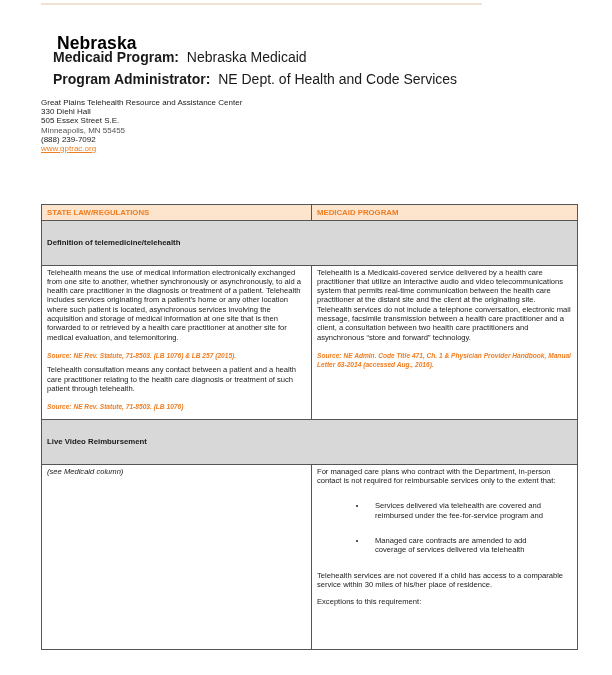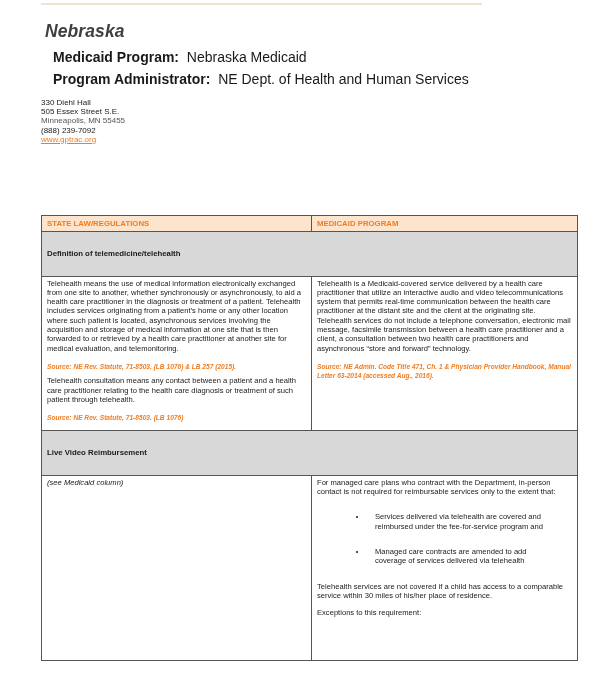--- a/index.html
+++ b/index.html
@@ -1,30 +1,30 @@
 <!DOCTYPE html>
 <html><head>
   <meta charset="utf-8">
   <style>
     html, body { margin: 0; padding: 0; background: #ffffff; }
     body { width: 612px; height: 675px; overflow: hidden; position: relative;
       font-family: "Liberation Sans", sans-serif; color: #1a1a1a; }
     .top-rule { position: absolute; left: 41px; top: 3px; width: 441px; height: 2px; background: #efe3d3; }
     .page { position: absolute; left: 41px; top: 0; width: 538px; }
-    h1 { position: absolute; left: 0; top: 17px; margin: 4px; font-size: 17.5px; font-weight: bold; color: #404040; letter-spacing: 0.1px; font-style: italic; }
+    h1 { position: absolute; left: 0; top: 17px; margin: 16px; font-size: 17.5px; font-weight: bold; color: #000000; letter-spacing: 0.1px; }
     .meta { position: absolute; left: 12px; font-size: 14px; line-height: 9.6px; }
     .meta b { font-weight: bold; }
     .m1 { top: 53px; }
     .m2 { top: 75px; }
     .rtrc { position: absolute; left: 0; top: 98px; font-size: 8px; line-height: 9.2px; }
     .rtrc .title { font-weight: bold; }
     .rtrc .gray { color: #555; }
     .rtrc a { color: #ef7d22; text-decoration: underline; }
 
-    table { position: absolute; left: 0; top: 215px; width: 537px; border-collapse: collapse; font-size: 7.6px; line-height: 9.3px; }
+    table { position: absolute; left: 0; top: 204px; width: 537px; border-collapse: collapse; font-size: 7.6px; line-height: 9.3px; }
     td, th { border: 1px solid #555; vertical-align: top; padding: 2px 5px 3px 5px; text-align: left; }
     th { background: #fde4cc; color: #ef7d22; font-weight: bold; font-size: 7.8px; padding: 3px 5px; }
     .section td { background: #d8d8d8; font-weight: bold; font-size: 7.8px; padding: 17px 5px; }
     .col1 { width: 259px; }
     .src { color: #ef7d22; font-style: italic; font-weight: bold; font-size: 6.6px; margin: 9px 0 5px 0; }
     p { margin: 0; }
     .gap { margin-top: 8px; }
     ul { margin: 8px 0 0 0; padding-left: 34px; }
     ul li { margin: 16px; padding-left: 8px; }
     .ital { font-style: italic; }
@@ -37,24 +37,25 @@
 <div class="page">
   <h1>Nebraska</h1>
 
   <div class="meta m1">
     <b>Medicaid Program:</b>&nbsp;
     <span>Nebraska Medicaid</span>
   </div>
 
   <div class="meta m2">
     <b>Program Administrator:</b>&nbsp;
-    <span>NE Dept. of Health and Human Services</span>
+    <span>NE Dept. of Health and Code Services</span>
   </div>
 
   <div class="rtrc">
+    <div>Great Plains Telehealth Resource and Assistance Center</div>
     <div>330 Diehl Hall</div>
     <div>505 Essex Street S.E.</div>
     <div class="gray">Minneapolis, MN 55455</div>
     <div>(888) 239-7092</div>
     <a>www.gptrac.org</a>
   </div>
 
   <table>
     <tbody>
         <tr>

